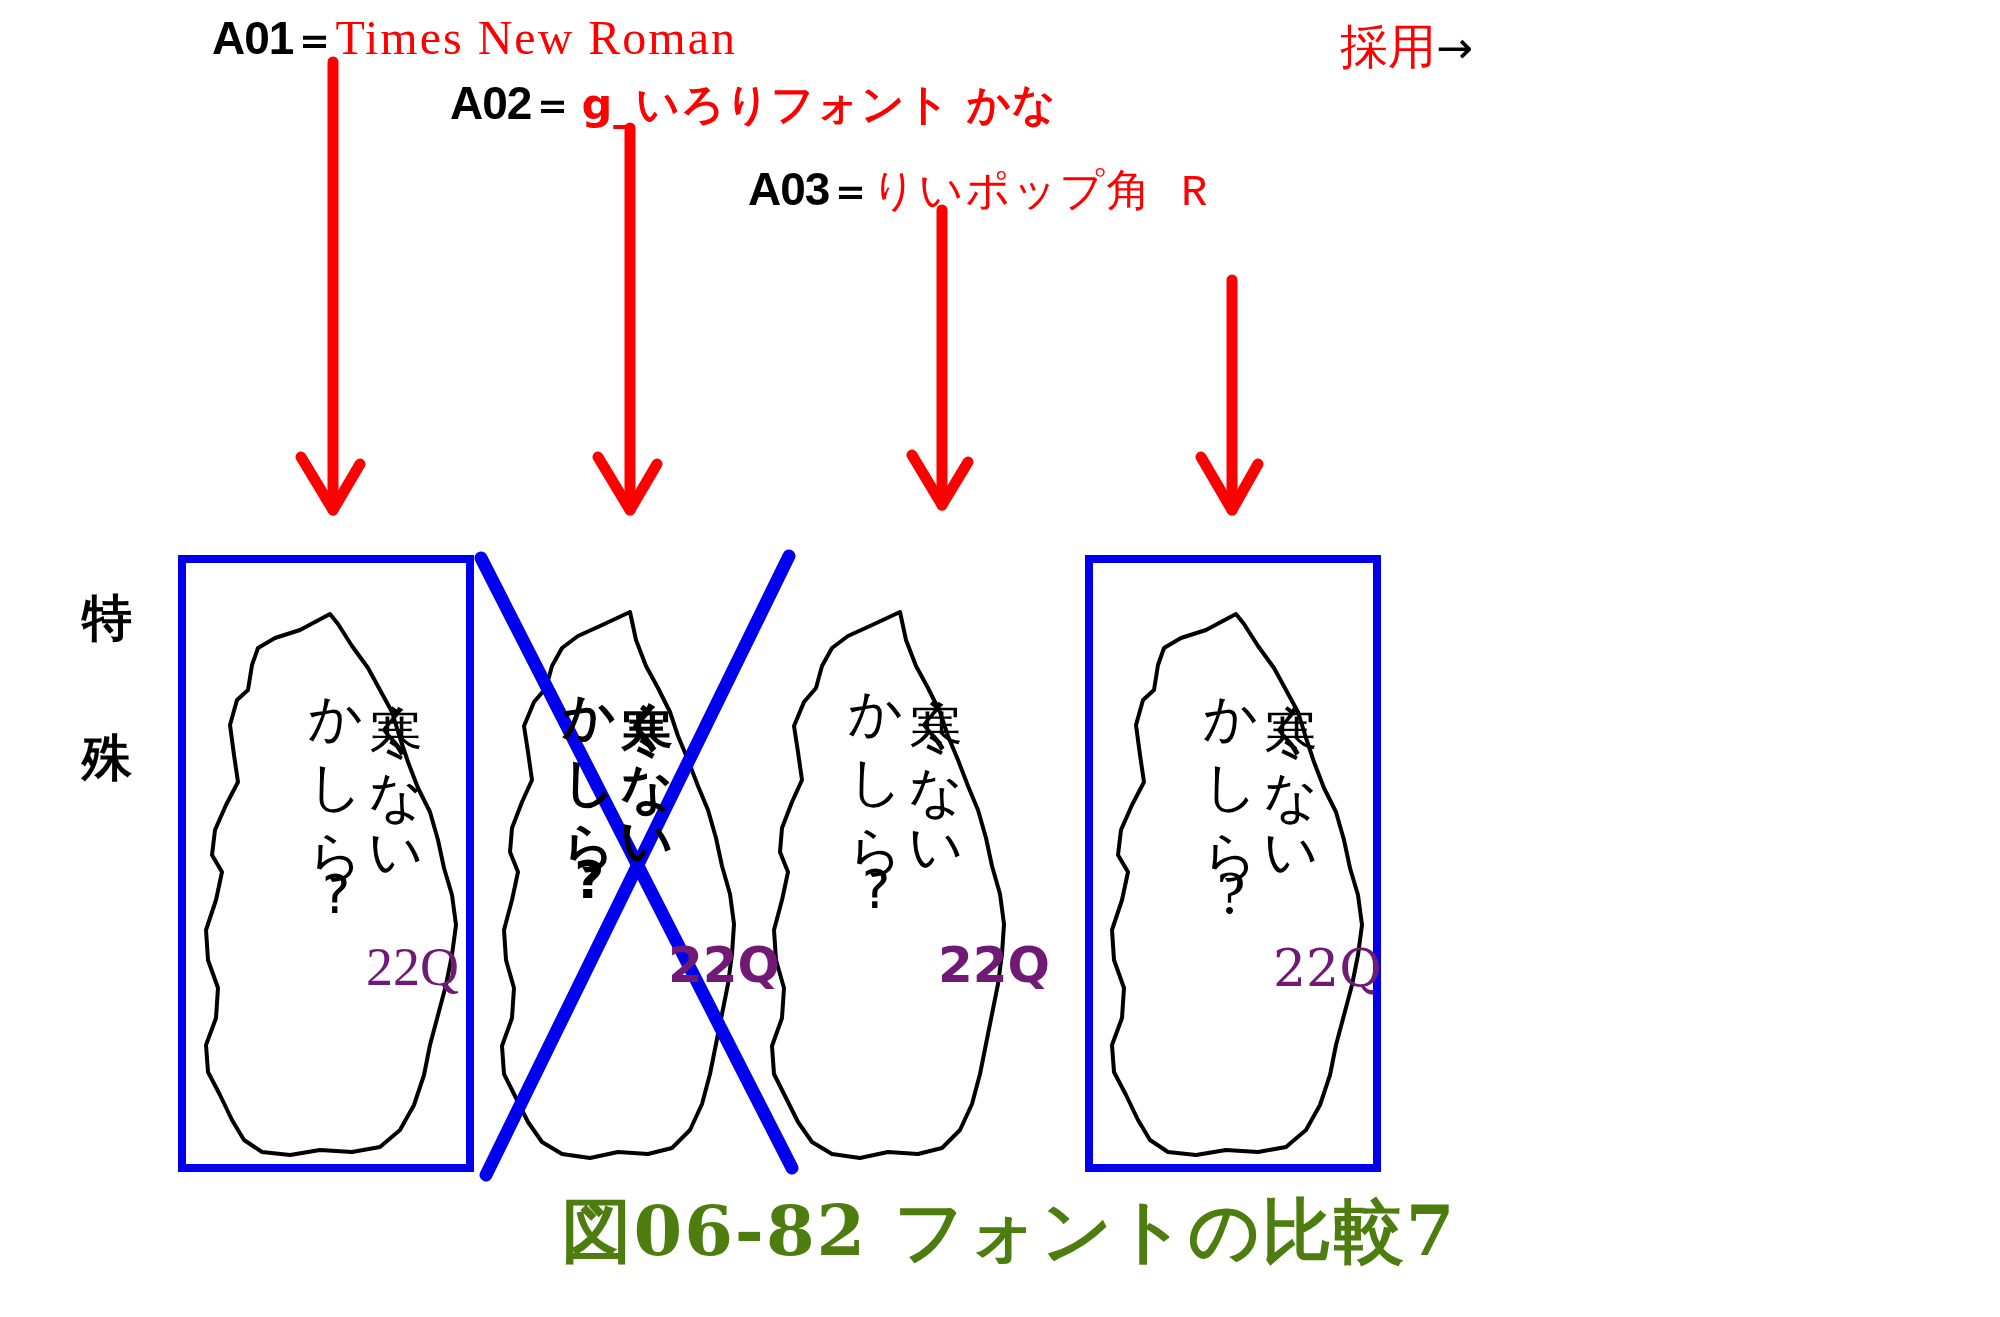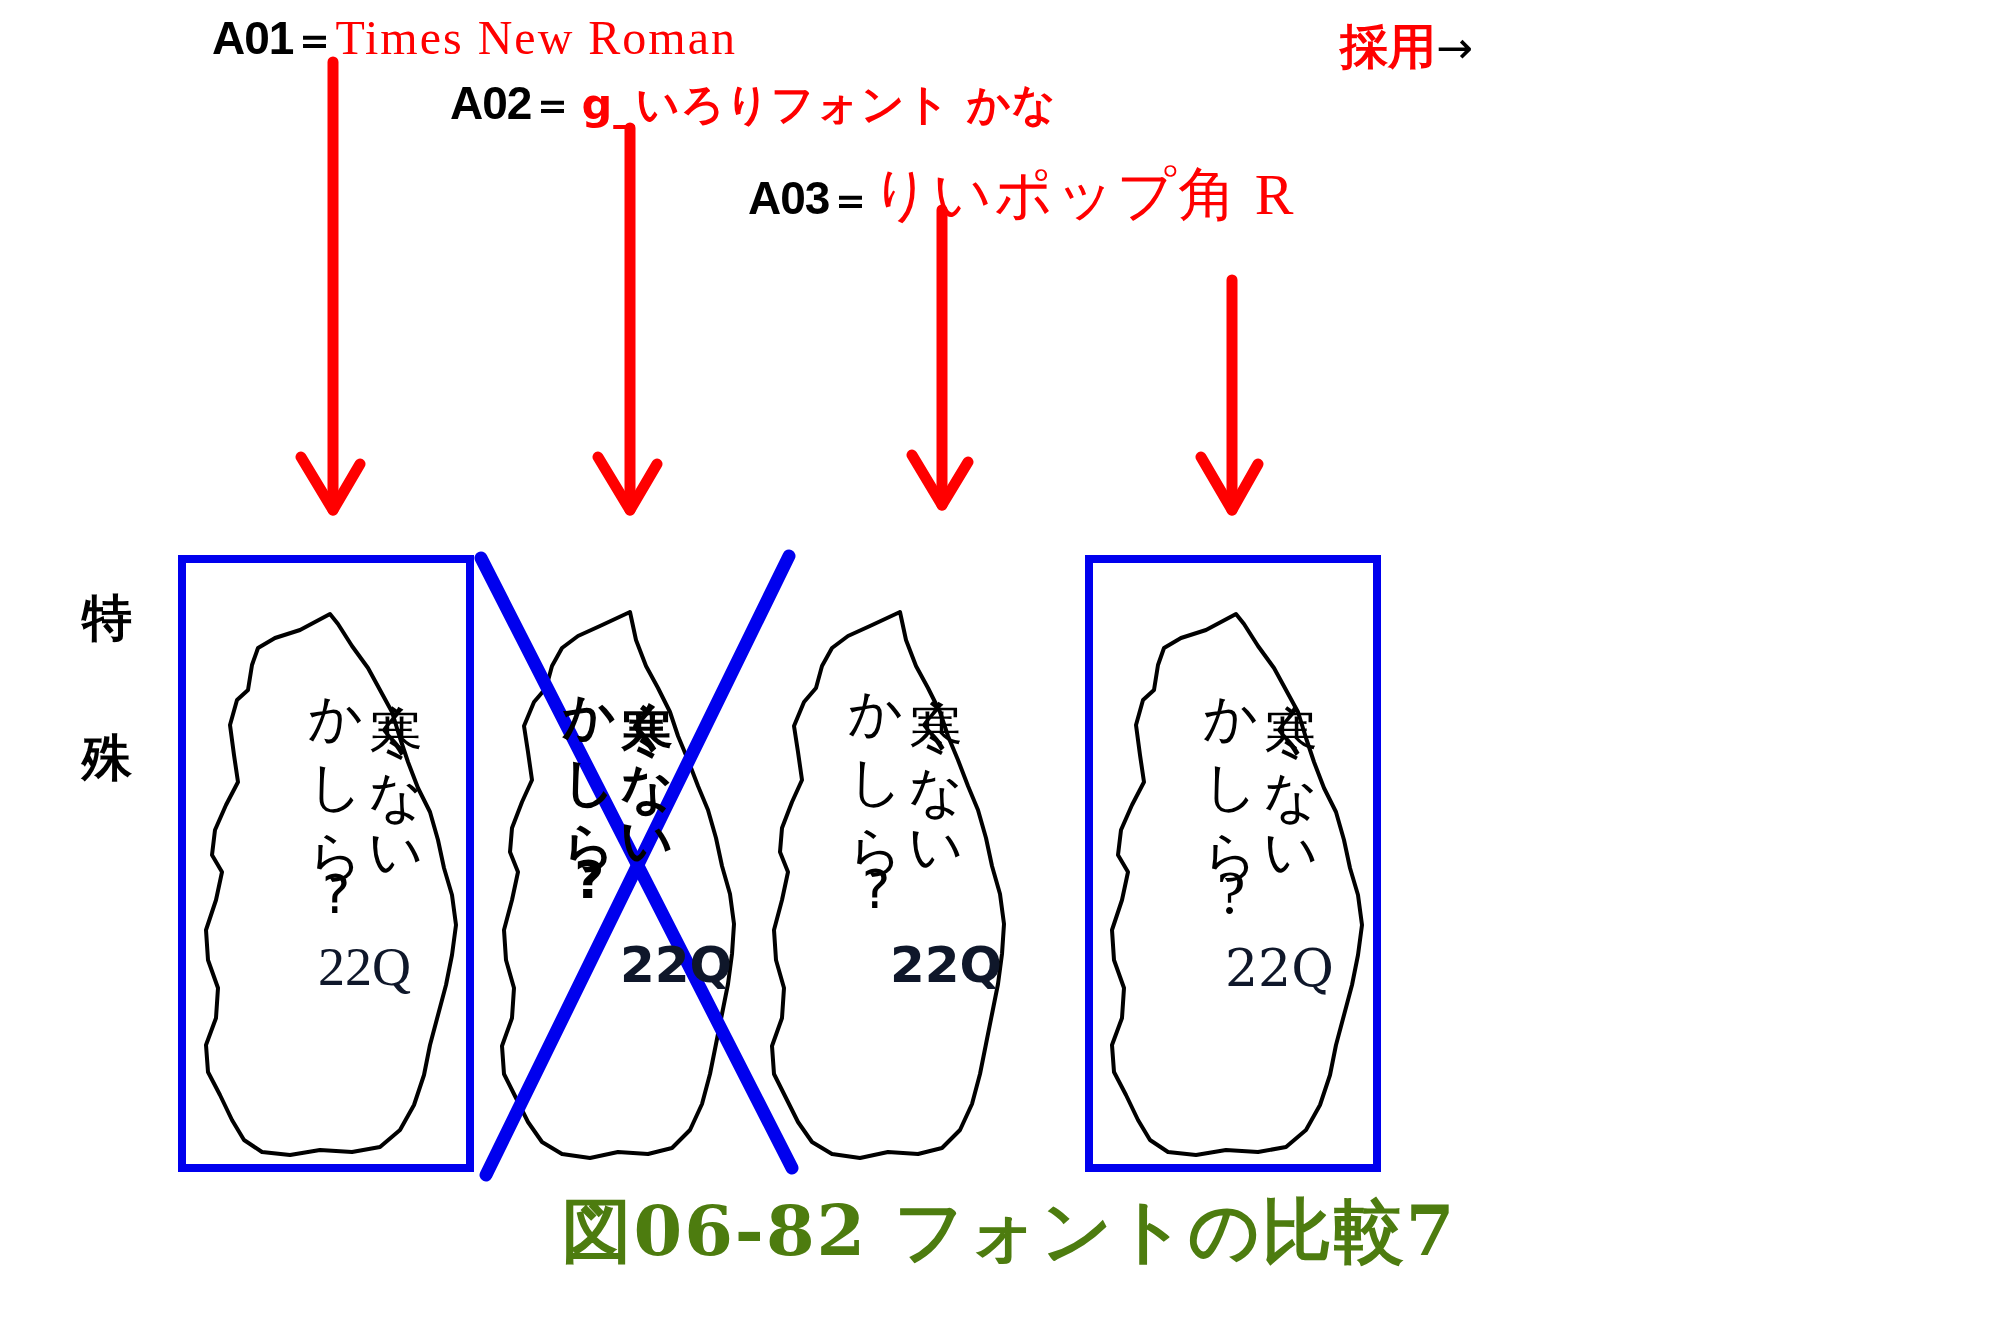--- a/index.html
+++ b/index.html
@@ -57,22 +57,22 @@
   #label-a02 .nm {
     font-family: "DejaVu Sans", sans-serif;
     font-weight: bold;
     font-size: 43px;
     letter-spacing: 1px;
     margin-left: 8px;
   }
   
   #label-a03 { left: 748px; top: 166px; }
   #label-a03 .nm {
-    font-family: Liberation Serif, serif;
-    font-size: 58px;
+    font-family: Liberation Mono, monospace;
+    font-size: 44px;
     letter-spacing: 2px;
   }
   
   #label-a04 { left: 1100px; top: 232px; }
   #label-a04 .nm {
     font-family: "DejaVu Serif", serif;
     font-size: 40px;
     letter-spacing: 0px;
   }
   #label-a04 .nm .bold-tail {
@@ -83,21 +83,21 @@
   #adopt-label {
     position: absolute;
     left: 1340px;
     top: 22px;
     white-space: nowrap;
     line-height: 1;
   }
   #adopt-label .adopt-text {
     color: #ff0000;
     font-family: "DejaVu Sans", sans-serif;
-    font-weight: bold;
+    font-weight: normal;
     font-size: 48px;
   }
   #adopt-label .adopt-arrow {
     color: #000000;
     font-family: "DejaVu Sans", sans-serif;
     font-size: 44px;
   }
 
   #adopt-swatch {
     position: absolute;
@@ -145,23 +145,24 @@
   .bubble-text {
     position: absolute;
     writing-mode: vertical-rl;
     text-orientation: upright;
     color: #000000;
     white-space: nowrap;
     line-height: 1.12;
   }
   .q-tag {
     position: absolute;
-    color: #0f172a;
+    color: #701a75;
     white-space: nowrap;
     line-height: 1;
+    margin-left: 48px;
   }
 
   
   #bubble-1 {
     left: 305px; top: 660px;
     font-family: "DejaVu Sans", sans-serif;
     font-size: 54px;
     letter-spacing: 6px;
   }
   #qtag-1 {

